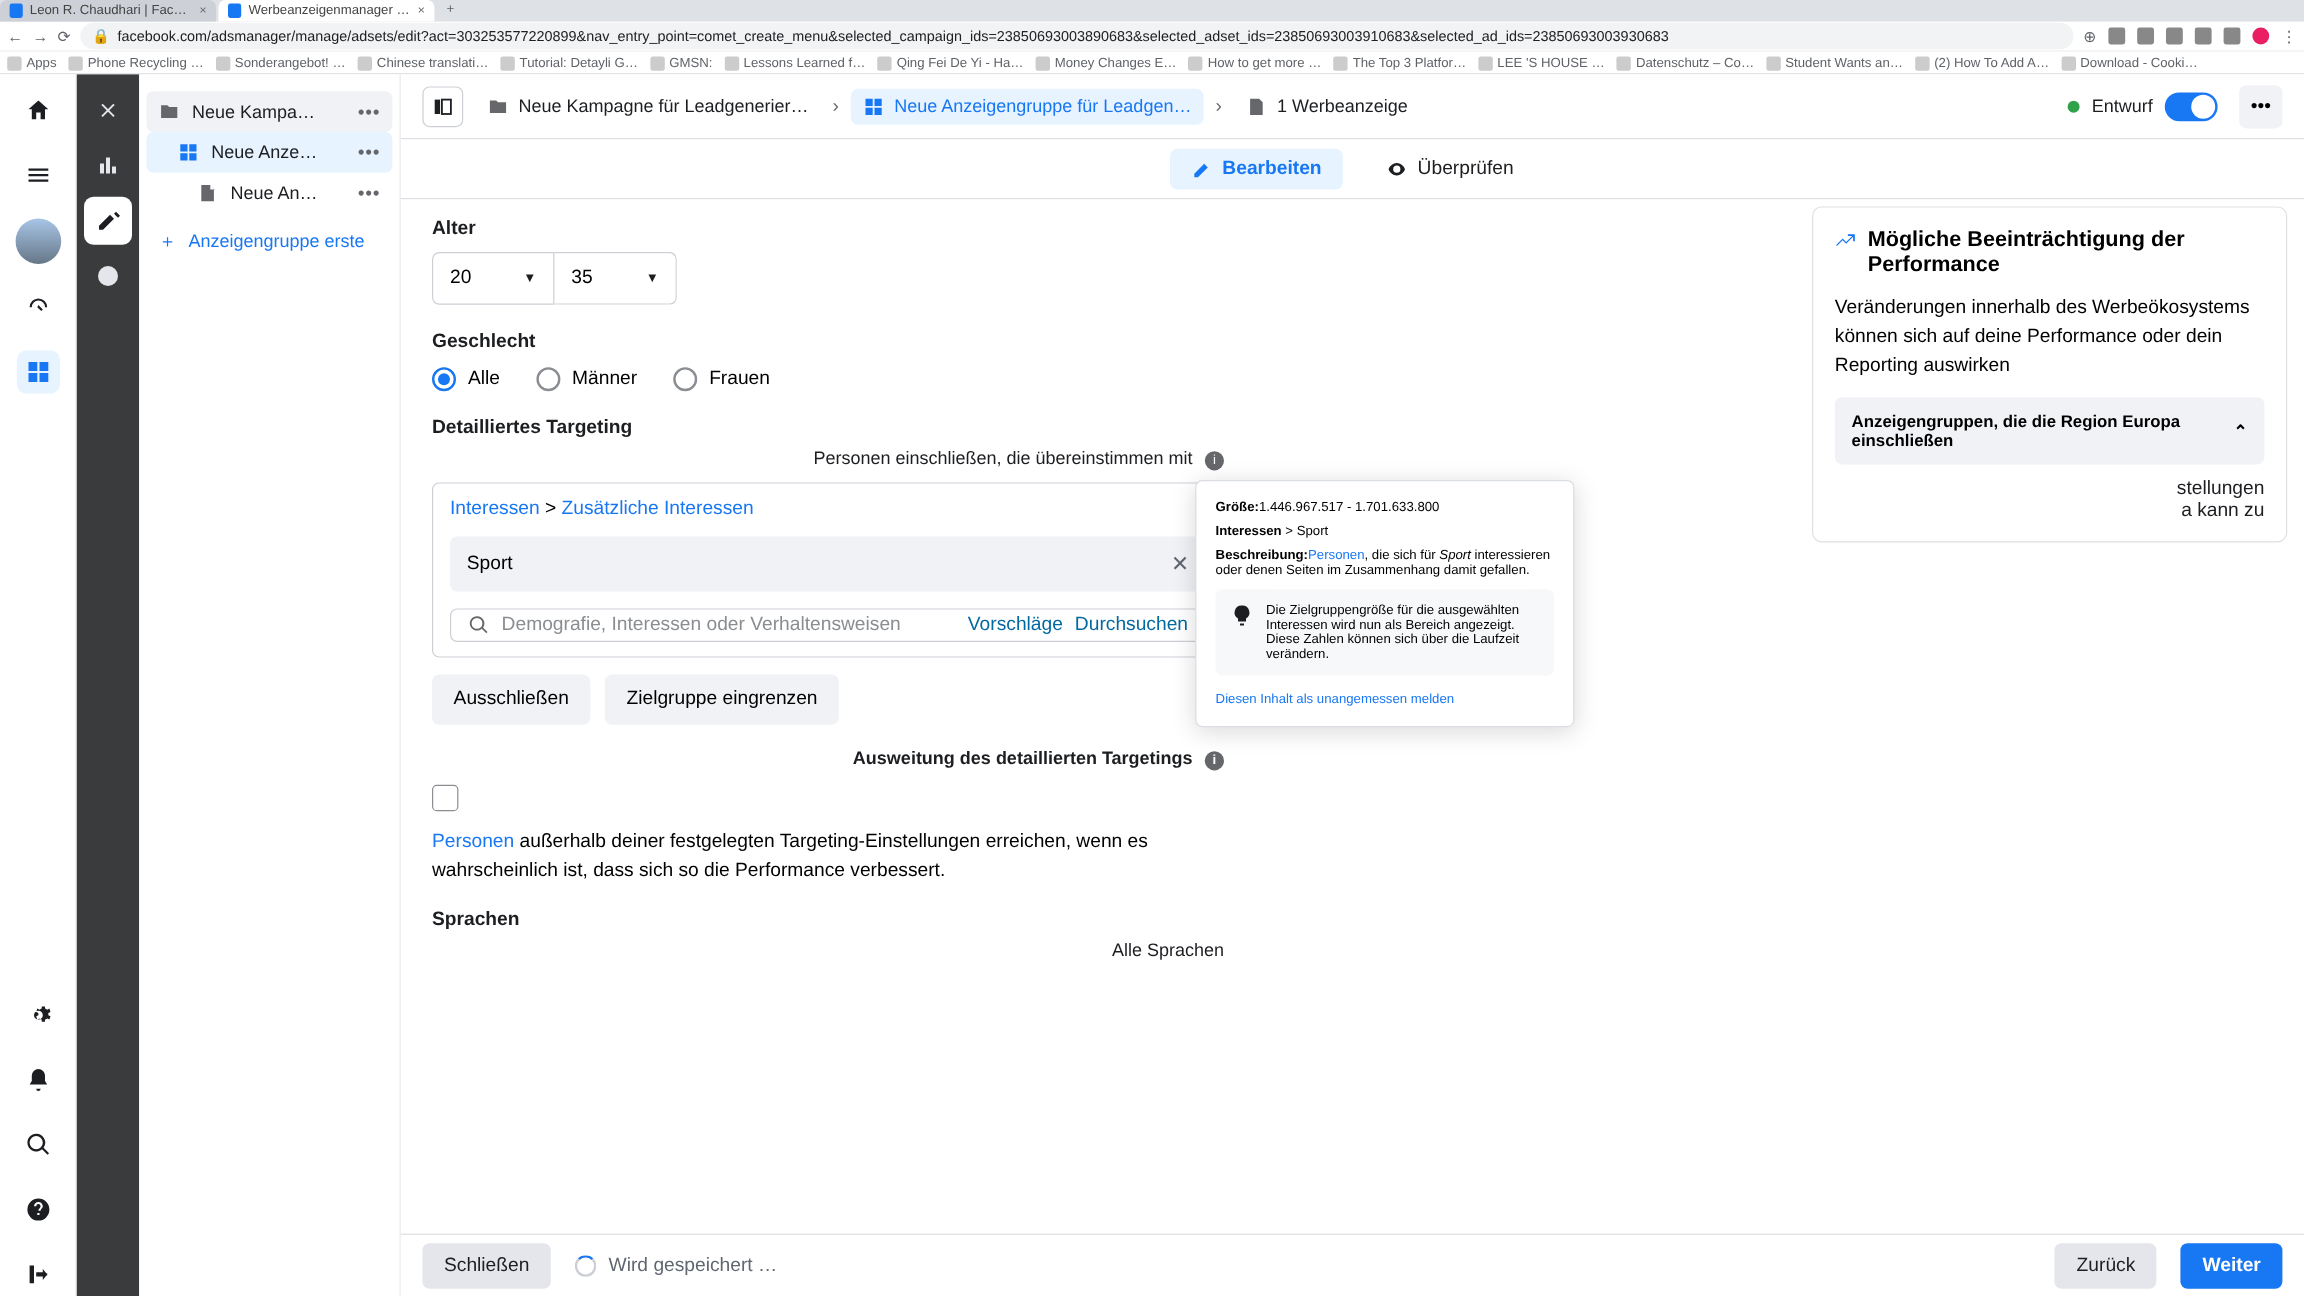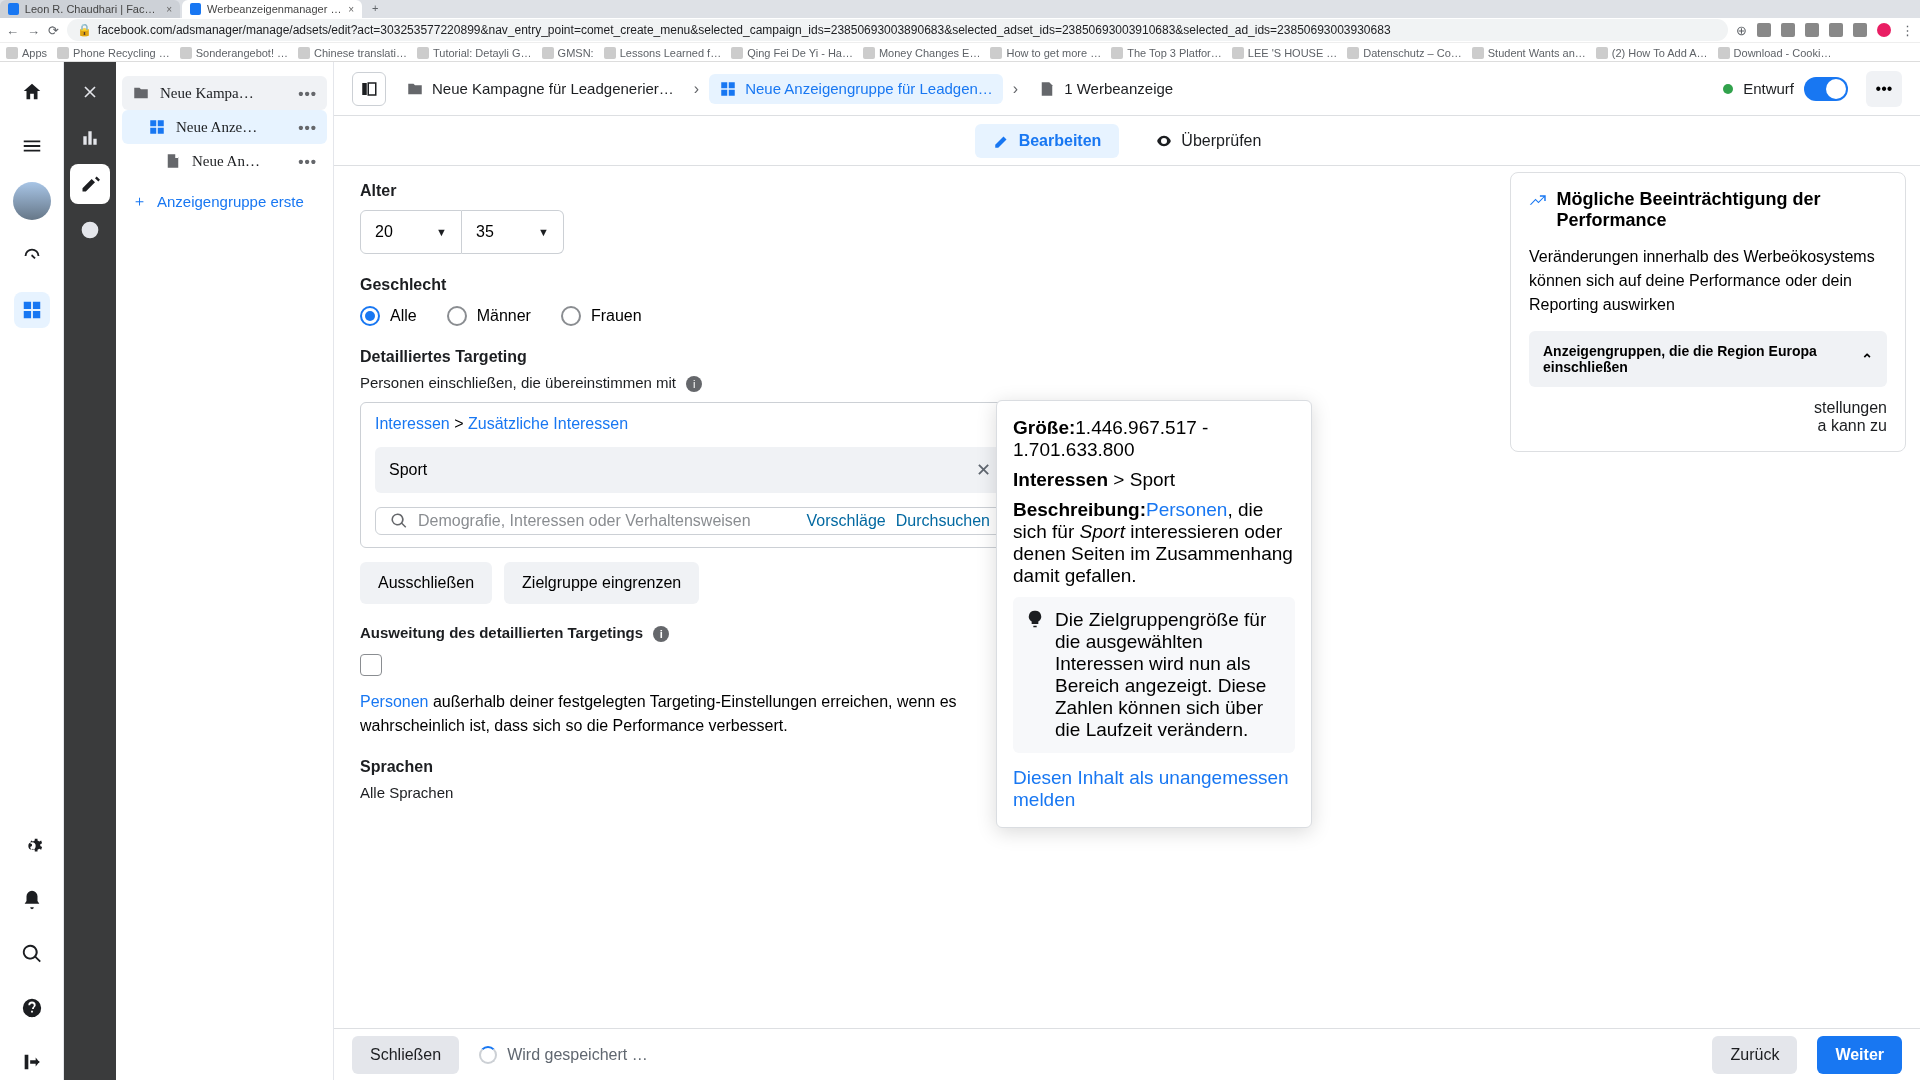--- a/index.html
+++ b/index.html
@@ -33,21 +33,21 @@
 .dark-btn.white{background:#fff;color:#1c1e21;}
 .dark-btn svg{width:20px;height:20px;fill:currentColor;}
 
 
 .tree { width:218px; background:#fff; border-right:1px solid #e4e6eb; padding:14px 6px; }
 .tree-item { display:flex; align-items:center; padding:8px 10px; border-radius:6px; gap:10px; font-size:15px; color:#1c1e21;}
 .tree-item.hover{background:#f0f2f5;}
 .tree-item.sel{background:#e7f3ff;}
 .tree-ind1{padding-left:26px;}
 .tree-ind2{padding-left:42px;}
-.tree-label{flex:1;white-space:nowrap;overflow:hidden;text-overflow:ellipsis;font-family:Liberation Serif, serif;}
+.tree-label{flex:1;white-space:nowrap;overflow:hidden;text-overflow:ellipsis;}
 .dots{color:#65676b;font-weight:bold;letter-spacing:1px;}
 .folder-ic{width:18px;height:18px;}
 .grid-ic{width:18px;height:18px;color:#1877f2;}
 .page-ic{width:18px;height:18px;color:#65676b;}
 .add-row{display:flex;align-items:center;gap:10px;padding:14px 10px;color:#1877f2;font-size:15px;}
 
 
 .main { flex:1; position:relative; background:#fff; }
 .crumb-bar { height:54px; display:flex; align-items:center; padding:0 18px; gap:10px; border-bottom:1px solid #dddfe2;}
 .side-toggle{width:34px;height:34px;border:1px solid #ccd0d5;border-radius:6px;display:flex;align-items:center;justify-content:center;}
@@ -72,21 +72,21 @@
 .age-row{display:flex;gap:0;margin-top:10px;}
 .age-sel{width:102px;height:44px;border:1px solid #ccd0d5;display:flex;align-items:center;justify-content:space-between;padding:0 14px;font-size:16px;}
 .age-sel:first-child{border-radius:6px 0 0 6px;}
 .age-sel:last-child{border-radius:0 6px 6px 0;border-left:none;}
 .chev{font-size:11px;color:#1c1e21;}
 .radio-row{display:flex;gap:30px;margin-top:12px;align-items:center;}
 .radio{display:flex;align-items:center;gap:10px;font-size:16px;}
 .radio-circle{width:20px;height:20px;border:2px solid #8a8d91;border-radius:50%;display:flex;align-items:center;justify-content:center;}
 .radio-circle.on{border-color:#1877f2;}
 .radio-dot{width:10px;height:10px;background:#1877f2;border-radius:50%;}
-.sub{font-size:15px;color:#1c1e21;margin-top:8px;}
+.sub{font-size:15px;color:#1c1e21;margin-top:8px;text-align:right;}
 .info-ic{display:inline-flex;width:16px;height:16px;background:#65676b;color:#fff;border-radius:50%;align-items:center;justify-content:center;font-size:11px;margin-left:6px;}
 
 .interest-box{border:1px solid #ccd0d5;border-radius:6px;padding:12px 14px;margin-top:10px;}
 .link{color:#1877f2;}
 .chip{display:flex;align-items:center;background:#f0f2f5;border-radius:6px;padding:12px 14px;margin-top:14px;justify-content:space-between;font-size:16px;}
 .chip-x{color:#606770;font-size:18px;}
 .search-row{display:flex;align-items:center;border:1px solid #ccd0d5;border-radius:6px;padding:4px 14px;margin-top:14px;gap:10px;}
 .search-row input{flex:1;border:none;outline:none;font-size:16px;}
 .search-row input::placeholder{color:#8a8d91;}
 .sugg{font-size:16px;color:#0369a1;}
@@ -97,21 +97,21 @@
 .check-text{font-size:16px;line-height:1.5;max-width:600px;}
 
 
 .perf-panel{position:absolute;right:14px;top:6px;width:396px;border:1px solid #dddfe2;border-radius:8px;padding:16px 18px;background:#fff;}
 .perf-title{display:flex;gap:10px;font-size:18px;font-weight:600;align-items:flex-start;}
 .trend-ic{color:#1877f2;margin-top:2px;}
 .perf-body{font-size:16px;margin-top:14px;line-height:1.5;}
 .perf-acc{background:#f0f2f5;border-radius:6px;padding:12px 14px;margin-top:14px;display:flex;align-items:center;justify-content:space-between;font-size:14px;font-weight:600;}
 
 
-.tooltip{position:absolute;left:662px;top:234px;width:316px;background:#fff;border:1px solid #dadde1;border-radius:6px;box-shadow:0 4px 20px rgba(0,0,0,0.15);padding:16px;font-size:19px;z-index:5;}
+.tooltip{position:absolute;left:662px;top:234px;width:316px;background:#fff;border:1px solid #dadde1;border-radius:6px;box-shadow:0 4px 20px rgba(0,0,0,0.15);padding:16px;font-size:11px;z-index:5;}
 .tooltip .row{margin-bottom:8px;}
 .tip-box{background:#f7f8fa;border-radius:6px;padding:12px;display:flex;gap:10px;margin-top:10px;}
 .bulb{width:20px;height:20px;flex-shrink:0;color:#1c1e21;}
 .report{color:#1877f2;margin-top:14px;display:block;}
 
 
 .footer{position:absolute;bottom:0;left:334px;right:0;height:52px;border-top:1px solid #dddfe2;display:flex;align-items:center;padding:0 18px;gap:20px;background:#fff;}
 .fbtn{padding:10px 18px;border-radius:6px;font-size:16px;background:#e4e6eb;color:#1c1e21;}
 .saving{display:flex;align-items:flex-end;gap:10px;color:#606770;font-size:16px;}
 .spinner{width:18px;height:18px;border:2px solid #ccd0d5;border-top-color:#1877f2;border-radius:50%;}

